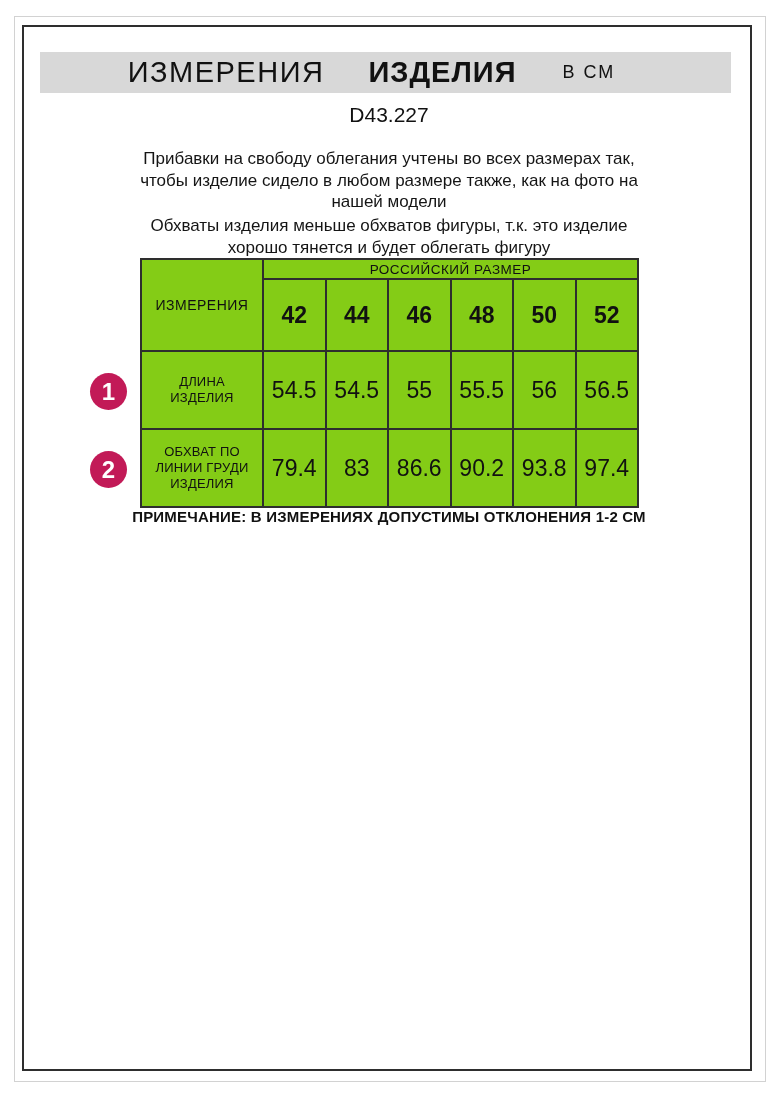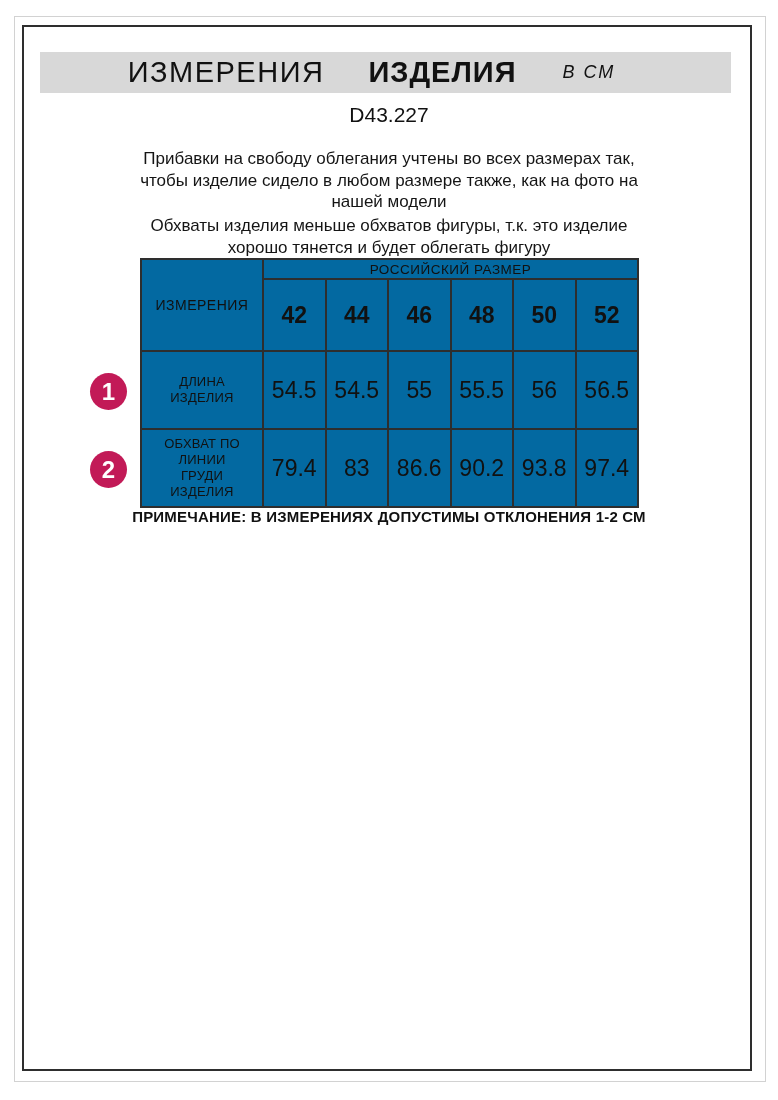--- a/index.html
+++ b/index.html
@@ -15,47 +15,47 @@
     border: 2px solid #2e2e2e; background: #ffffff;
   }
 
   .title-bar {
     position: absolute; left: 40px; top: 52px; width: 691px; height: 41px;
     background: #d8d8d8;
     display: flex; align-items: center; justify-content: center;
   }
   .title-word1 { font-size: 29px; font-weight: normal; letter-spacing: 1.5px; position: relative; left: -14px; }
   .title-word2 { font-size: 29px; font-weight: bold; letter-spacing: 1px; margin-left: 44px; position: relative; left: -14px; }
-  .title-word3 { font-size: 18px; font-weight: normal; letter-spacing: 2px; margin-left: 46px; position: relative; left: -14px; font-style: italic; }
+  .title-word3 { font-size: 18px; font-weight: normal; letter-spacing: 2px; margin-left: 46px; position: relative; left: -14px; }
 
   .product-code {
     position: absolute; left: 0; top: 103px; width: 778px;
     text-align: center; font-size: 21px; font-weight: normal;
   }
 
   .para {
     position: absolute; left: 119px; width: 540px;
     text-align: center; font-size: 17px; line-height: 21.5px; color: #151515;
   }
   .para1 { top: 148px; }
   .para2 { top: 215px; }
 
   table.size-table {
     position: absolute; left: 140px; top: 258px;
     border-collapse: collapse; table-layout: fixed;
   }
   table.size-table td {
     border: 2px solid #2e2e2e; text-align: center; vertical-align: middle;
-    background: #0369a1;
+    background: #84cc16;
   }
   td.corner-cell { width: 122px; font-size: 14px; letter-spacing: 0.5px; }
   td.group-cell { font-size: 13.5px; letter-spacing: 0.5px; height: 20px; }
   tr.sizes-row td { font-size: 23px; font-weight: bold; height: 72px; }
   tr.data-row { height: 78px; }
-  td.row-label { font-size: 13px; line-height: 16px; padding: 0 20px; letter-spacing: 0.2px; }
+  td.row-label { font-size: 13px; line-height: 16px; padding: 0 12px; letter-spacing: 0.2px; }
   td.value-cell { font-size: 23px; }
   col.size-col { width: 62.5px; }
 
   .marker-circle {
     position: absolute; width: 37px; height: 37px; border-radius: 50%;
     display: flex; align-items: center; justify-content: center;
     color: #ffffff; font-size: 24px; font-weight: bold;
   }
   .marker-1 { left: 90px; top: 373px; }
   .marker-2 { left: 90px; top: 451px; }

